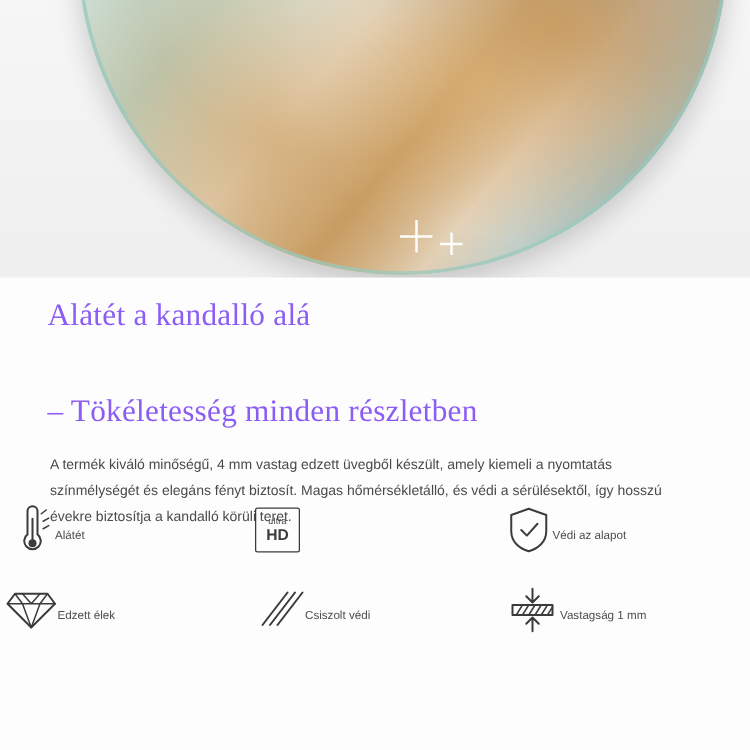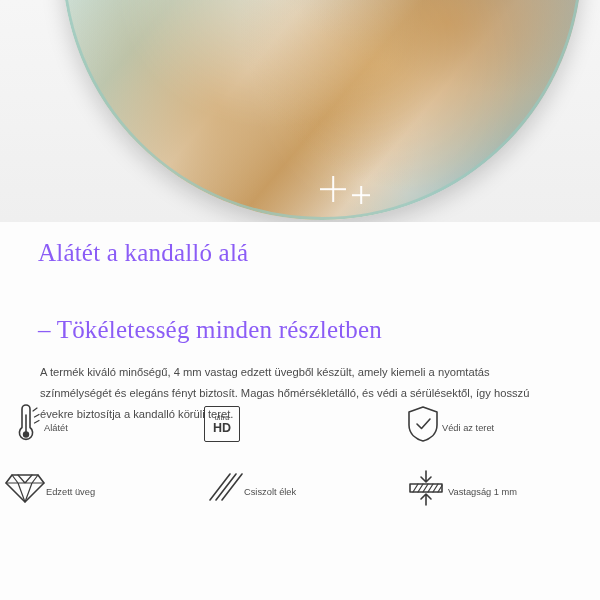--- a/index.html
+++ b/index.html
@@ -233,42 +233,42 @@
       </div>
     </div>
 
     <div class="feature">
       <div class="feature-icon">
         <svg width="38" height="42" viewBox="0 0 38 42">
           <path class="stroke" d="M19 4 L33 9 v13 c0 9 -7 14 -14 16 c-7 -2 -14 -7 -14 -16 V9 Z"></path>
           <path class="stroke" d="M13 21 l4.5 4.5 L26 16"></path>
         </svg>
       </div>
-      <div class="feature-label">Védi az teret</div>
+      <div class="feature-label">Védi az alapot</div>
     </div>
 
     <div class="feature">
       <div class="feature-icon">
         <svg width="42" height="38" viewBox="0 0 42 38">
           <path class="stroke" d="M8 6 h26 l6 8 L21 33 L2 14 Z"></path>
           <path class="thin" d="M2 14 h38 M14 6 l7 8 M28 6 l-7 8 M8 6 l6 8 M34 6 l-6 8 M14 14 L21 33 M28 14 L21 33"></path>
         </svg>
       </div>
-      <div class="feature-label">Edzett üveg</div>
+      <div class="feature-label">Edzett élek</div>
     </div>
 
     <div class="feature">
       <div class="feature-icon">
         <svg width="40" height="36" viewBox="0 0 40 36">
           <path class="stroke" d="M6 30 L26 4"></path>
           <path class="stroke" d="M12 30 L32 4"></path>
           <path class="stroke" d="M18 30 L38 4"></path>
         </svg>
       </div>
-      <div class="feature-label">Csiszolt élek</div>
+      <div class="feature-label">Csiszolt védi</div>
     </div>
 
     <div class="feature">
       <div class="feature-icon">
         <svg width="44" height="40" viewBox="0 0 44 40">
           <path class="stroke" d="M22 3 v10 M17 9 l5 5 l5 -5"></path>
           <path class="stroke" d="M22 37 v-10 M17 31 l5 -5 l5 5"></path>
           <rect class="stroke" x="6" y="16" width="32" height="8"></rect>
           <path class="thin" d="M9 24 l5 -8 M14 24 l5 -8 M19 24 l5 -8 M24 24 l5 -8 M29 24 l5 -8 M34 24 l4 -6.5"></path>
         </svg>

